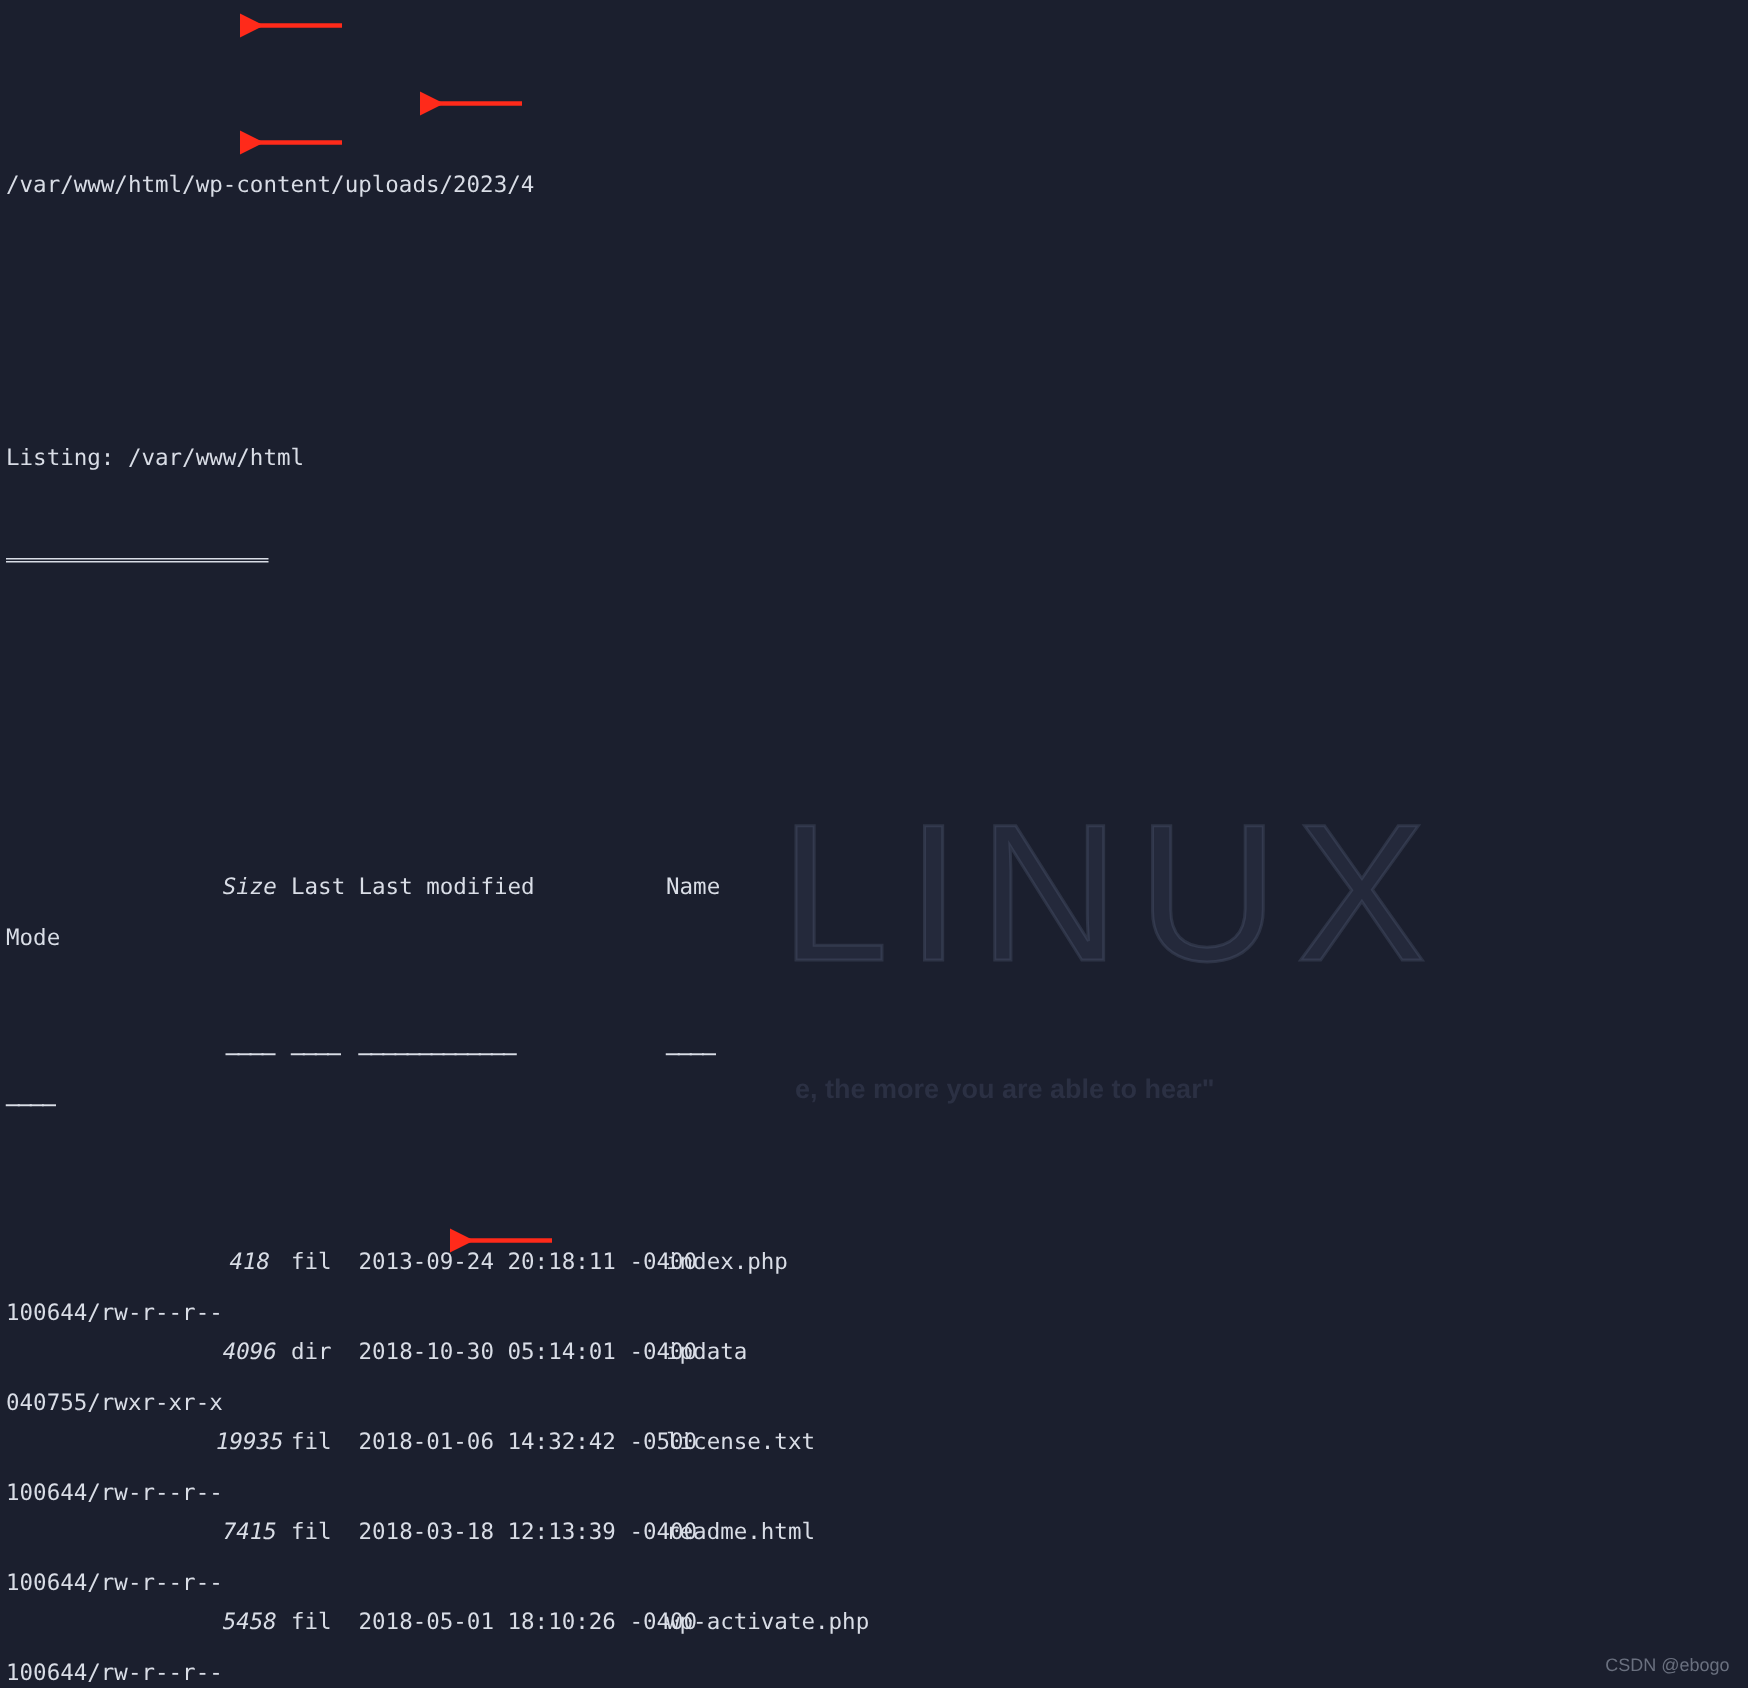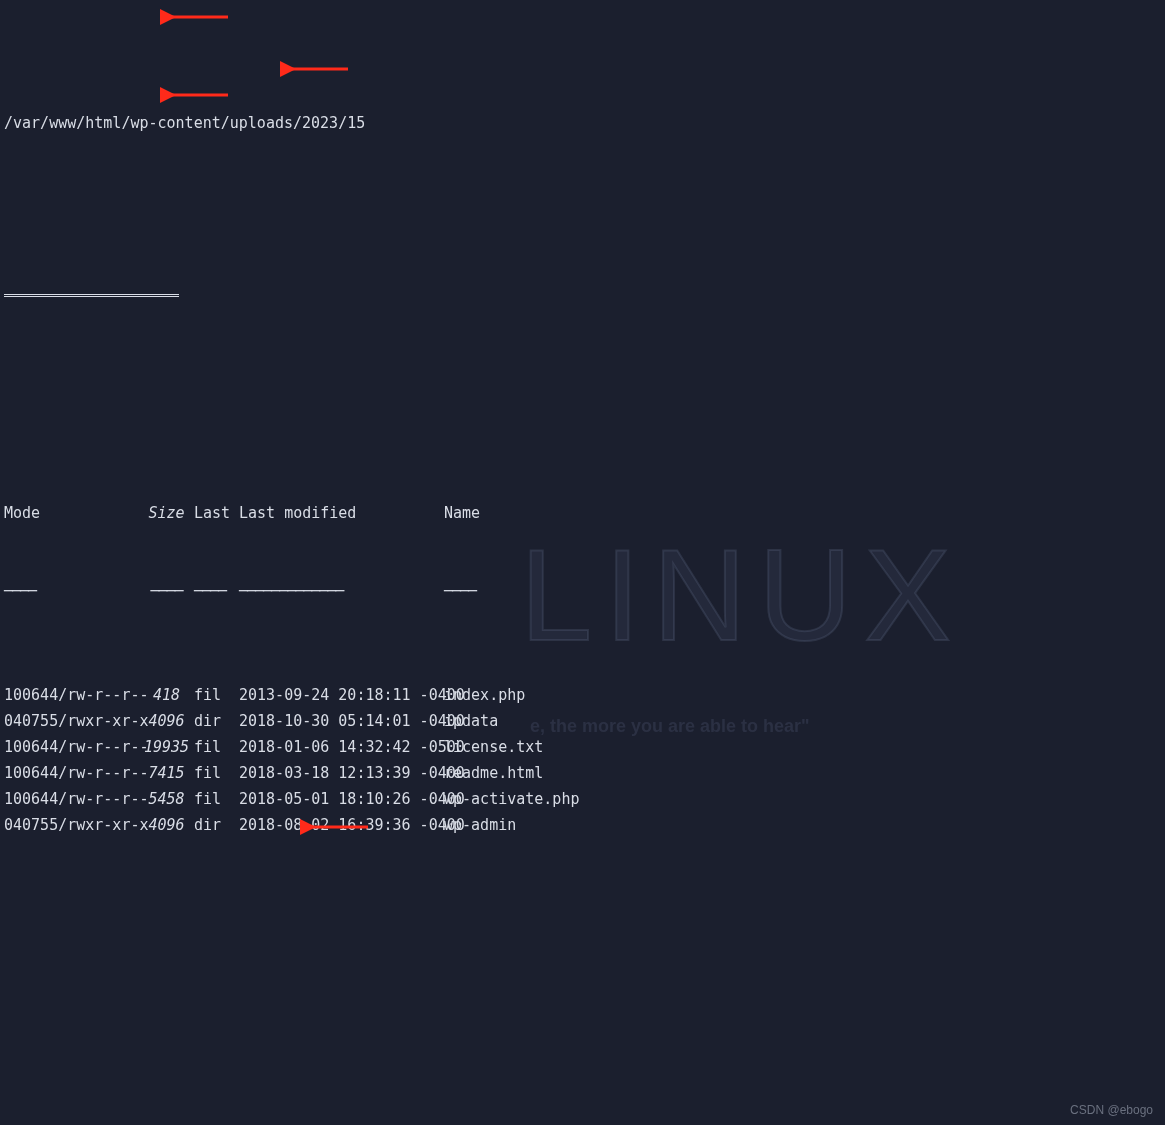--- a/index.html
+++ b/index.html
@@ -33,21 +33,21 @@
     border-top: 3px double #d9dde6;
     width: 175px;
     margin-top: 2px;
     margin-bottom: 10px;
     vertical-align: top;
   }
   .blank { height: 26px; }
   .ls-header, .ls-underline, .ls-row {
     display: flex;
   }
-  .col-mode { width: 135px; }
+  .col-mode { width: 135px; margin-top: 34px; }
   .col-size { width: 55px; text-align: center; font-style: italic; }
   .col-type { width: 45px; text-align: left; }
   .col-date { width: 205px; text-align: left; }
   .col-name { flex: 1; }
   .ls-underline span { color: #d9dde6; }
   .u-mode::after  { content: "────"; letter-spacing: -1px; }
   .u-size::after  { content: "────"; letter-spacing: -1px; }
   .u-type::after  { content: "────"; letter-spacing: -1px; }
   .u-date::after  { content: "─────────────"; letter-spacing: -1px; }
   .u-name::after  { content: "────"; letter-spacing: -1px; }
@@ -91,25 +91,26 @@
 </style>
 </head>
 <body>
 
 <div class="bg-linux">LINUX</div>
 <div class="bg-quote">e, the more you are able to hear"</div>
 
 <div class="terminal">
 
   
-  <div class="out">/var/www/html/wp-content/uploads/2023/15</div>
+  <div class="out">/var/www/html/wp-content/uploads/2023/4</div>
 
   
 
   
+  <div class="out">Listing: /var/www/html</div>
   <div><span class="separator-line"></span></div>
 
   <div class="blank"></div>
 
   <div class="ls-header">
     <span class="col-mode">Mode</span>
     <span class="col-size">Size</span>
     <span class="col-type">Last</span>
     <span class="col-date">Last modified</span>
     <span class="col-name">Name</span>

